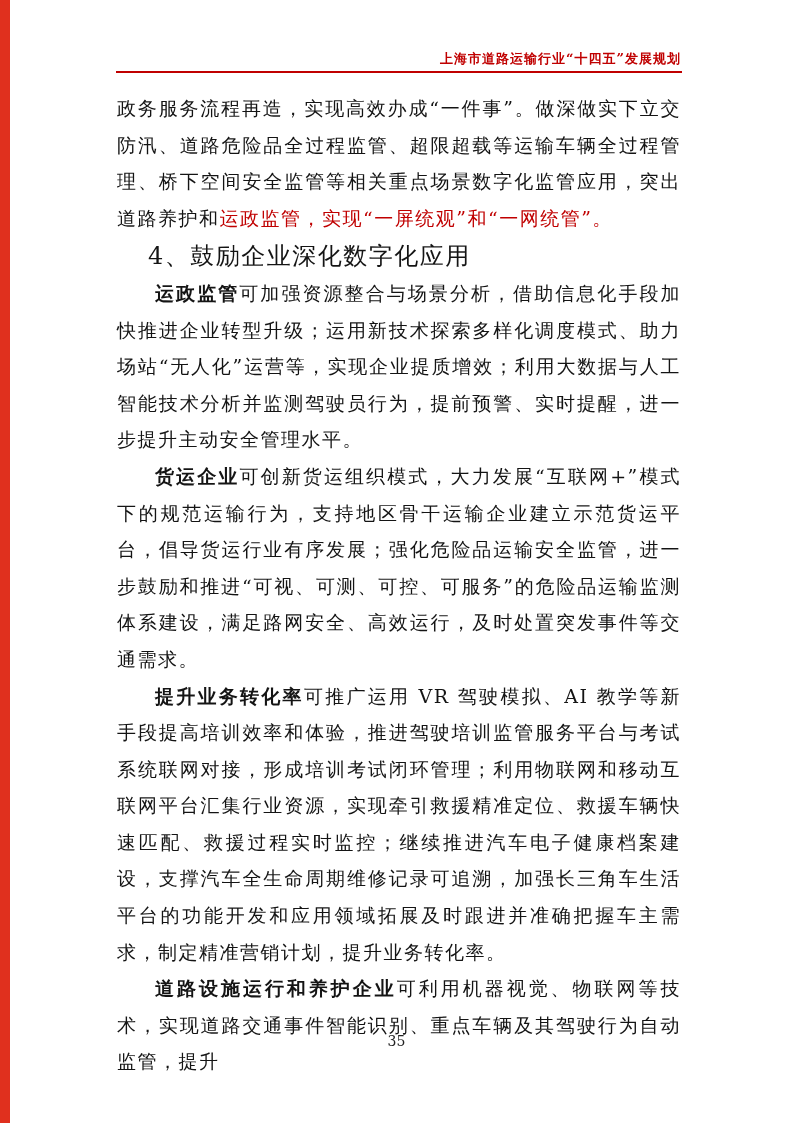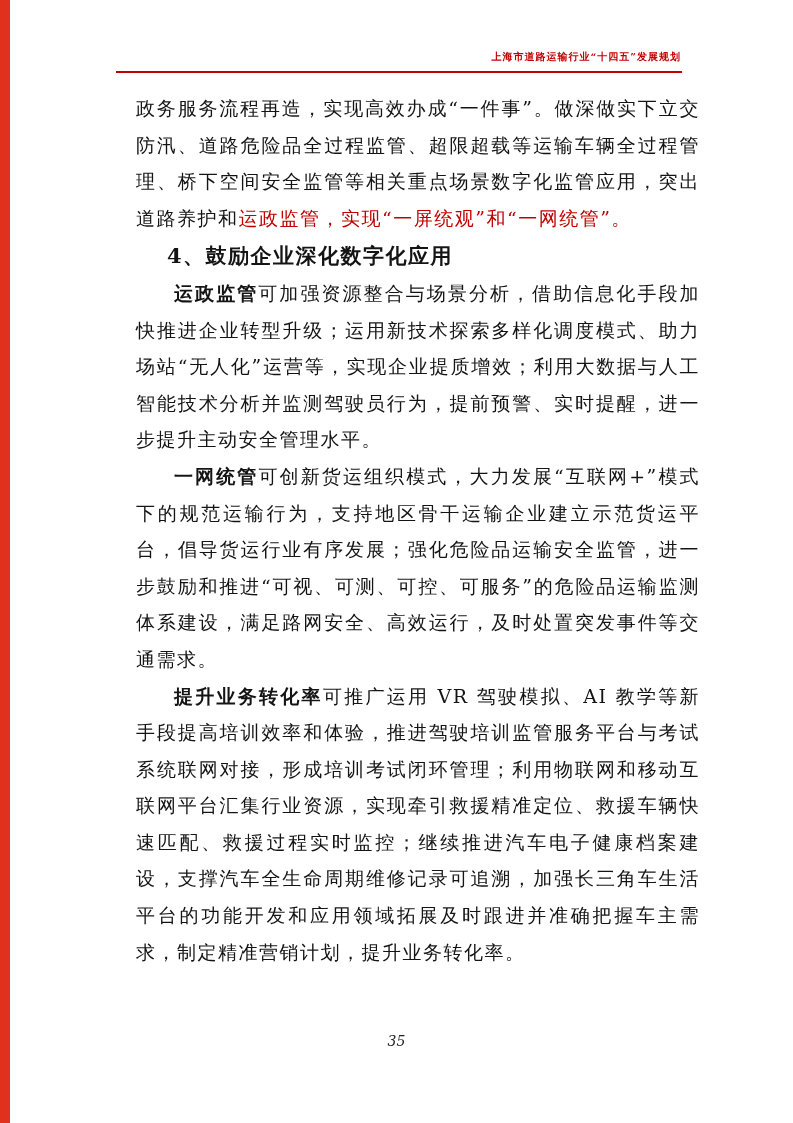--- a/index.html
+++ b/index.html
@@ -23,21 +23,21 @@
     width: 10px;
     height: 1123px;
     background: var(--bar-red, #e0301e);
   }
   .header-title {
     position: absolute;
     left: 117px;
     top: 50px;
     width: 564px;
     text-align: right;
-    font-size: 10px;
+    font-size: 13px;
     font-weight: bold;
     letter-spacing: 1px;
     color: var(--accent-red, #c00000);
     white-space: nowrap;
   }
   .header-rule {
     position: absolute;
     left: 116px;
     top: 71px;
     width: 566px;
@@ -47,60 +47,59 @@
   .doc-body {
     position: absolute;
     left: 117px;
     top: 90px;
     width: 564px;
     font-size: 19px;
     line-height: 36.6px;
     letter-spacing: 1.5px;
     text-align: justify;
     text-justify: inter-ideograph;
-    margin-left: 19px;
   }
   .block.paragraph.indent {
     text-indent: 2em;
   }
   .block.heading {
-    font-weight: bold;
+    font-weight: normal;
     text-indent: 31px;
-    font-size: 21px;
+    font-size: 24px;
     margin-top: 2px;
   }
   .seg-bold {
     font-weight: bold;
   }
   .seg-red {
     color: var(--accent-red, #c00000);
   }
   .page-footer {
     position: absolute;
     left: 0;
     top: 1033px;
     width: 100%;
     text-align: center;
     font-size: 14px;
     color: #222222;
-    font-style: italic;
   }
 </style>
 </head>
 <body>
 
 <div class="page" style="--accent-red: #c00000; --bar-red: #e0301e; --text-color: #141414;">
   <div class="left-bar"></div>
 
   <div class="header-title">上海市道路运输行业“十四五”发展规划</div>
 
   <div class="header-rule"></div>
 
   <div class="doc-body" id="doc-body">
       <div class="block paragraph"><span class="seg-normal">政务服务流程再造，实现高效办成“一件事”。做深做实下立交防汛、道路危险品全过程监管、超限超载等运输车辆全过程管理、桥下空间安全监管等相关重点场景数字化监管应用，突出道路养护和</span><span class="seg-red">运政监管，实现“一屏统观”和“一网统管”。</span></div>
       <div class="block heading"><span class="seg-normal">4、鼓励企业深化数字化应用</span></div>
       <div class="block paragraph indent"><span class="seg-bold">运政监管</span><span class="seg-normal">可加强资源整合与场景分析，借助信息化手段加快推进企业转型升级；运用新技术探索多样化调度模式、助力场站“无人化”运营等，实现企业提质增效；利用大数据与人工智能技术分析并监测驾驶员行为，提前预警、实时提醒，进一步提升主动安全管理水平。</span></div>
-      <div class="block paragraph indent"><span class="seg-bold">一网统管</span><span class="seg-normal">可创新货运组织模式，大力发展“互联网+”模式下的规范运输行为，支持地区骨干运输企业建立示范货运平台，倡导货运行业有序发展；强化危险品运输安全监管，进一步鼓励和推进“可视、可测、可控、可服务”的危险品运输监测体系建设，满足路网安全、高效运行，及时处置突发事件等交通需求。</span></div>
+      <div class="block paragraph indent"><span class="seg-bold">货运企业</span><span class="seg-normal">可创新货运组织模式，大力发展“互联网+”模式下的规范运输行为，支持地区骨干运输企业建立示范货运平台，倡导货运行业有序发展；强化危险品运输安全监管，进一步鼓励和推进“可视、可测、可控、可服务”的危险品运输监测体系建设，满足路网安全、高效运行，及时处置突发事件等交通需求。</span></div>
       <div class="block paragraph indent"><span class="seg-bold">提升业务转化率</span><span class="seg-normal">可推广运用 VR 驾驶模拟、AI 教学等新手段提高培训效率和体验，推进驾驶培训监管服务平台与考试系统联网对接，形成培训考试闭环管理；利用物联网和移动互联网平台汇集行业资源，实现牵引救援精准定位、救援车辆快速匹配、救援过程实时监控；继续推进汽车电子健康档案建设，支撑汽车全生命周期维修记录可追溯，加强长三角车生活平台的功能开发和应用领域拓展及时跟进并准确把握车主需求，制定精准营销计划，提升业务转化率。</span></div>
+      <div class="block paragraph indent"><span class="seg-bold">道路设施运行和养护企业</span><span class="seg-normal">可利用机器视觉、物联网等技术，实现道路交通事件智能识别、重点车辆及其驾驶行为自动监管，提升</span></div>
     </div>
 
   <div class="page-footer">35</div>
 </div>
 
 </body></html>

